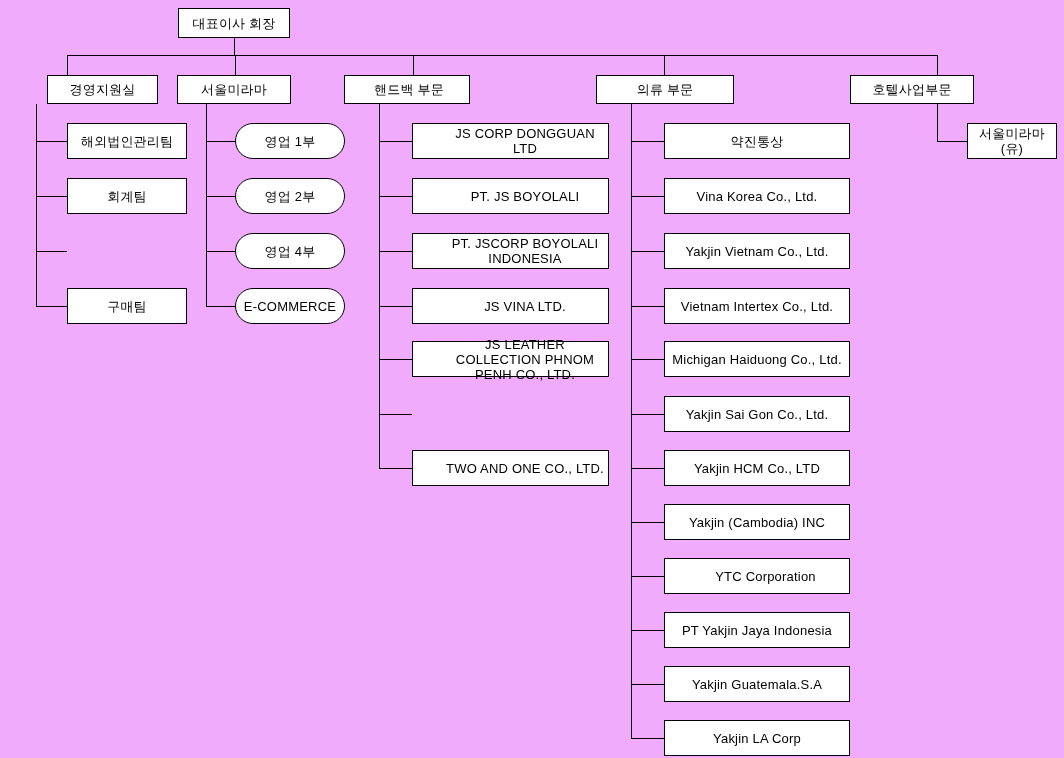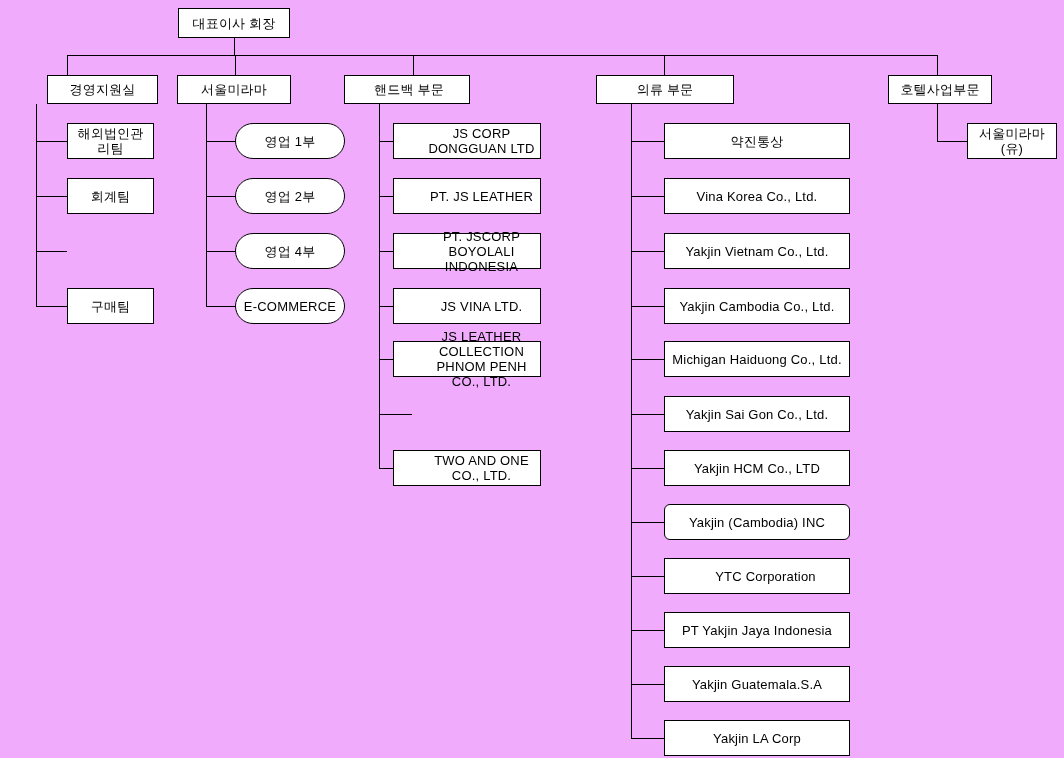--- a/index.html
+++ b/index.html
@@ -36,34 +36,34 @@
     text-align: center;
     font-size: 13px;
     line-height: 15px;
     padding: 1px 3px;
     white-space: normal;
     letter-spacing: 0.2px;
   }
   .lvl2 { top: 75px; height: 29px; }
   .unit { height: 36px; }
   
-  .c-mgmt  { left: 67px;  width: 87px; }
+  .c-mgmt  { left: 67px;  width: 120px; }
   .c-sales { left: 235px; width: 110px; border-radius: 18px; }
-  .c-bag   { left: 393px; width: 148px; padding-left: 32px; }
+  .c-bag   { left: 412px; width: 197px; padding-left: 32px; }
   .c-clo   { left: 664px; width: 186px; }
   .c-hotel { left: 967px; width: 90px;  }
   
   .r0  { top: 123px; }
   .r1  { top: 178px; }
   .r2  { top: 233px; }
   .r3  { top: 288px; }
   .r4  { top: 341px; }
   .r5  { top: 396px; }
   .r6  { top: 450px; }
-  .r7  { top: 504px; border-radius: 6px; }
+  .r7  { top: 504px; }
   .r8  { top: 558px; padding-left: 20px; }
   .r9  { top: 612px; }
   .r10 { top: 666px; }
   .r11 { top: 720px; }
 </style>
 </head>
 <body>
 
 <div id="stage">
 
@@ -79,42 +79,42 @@
       <path d="M937 104 V141 M937 141 H967"></path>
     </g>
   </svg>
 
   <div class="box" style="left:178px; top:8px; width:112px; height:30px;">대표이사 회장</div>
 
   <div class="box lvl2" style="left:7px; width:111px;margin-left:40px;">경영지원실</div>
   <div class="box lvl2" style="left:177px; width:114px;">서울미라마</div>
   <div class="box lvl2" style="left:344px; width:126px;padding-left:7px;">핸드백 부문</div>
   <div class="box lvl2" style="left:596px; width:138px;">의류 부문</div>
-  <div class="box lvl2" style="left:888px; width:104px;">호텔사업부문</div>
+  <div class="box lvl2" style="left:850px; width:124px;">호텔사업부문</div>
 
   <div class="box unit c-mgmt r0">해외법인관리팀</div>
   <div class="box unit c-mgmt r1">회계팀</div>
   <div class="box unit c-mgmt r3">구매팀</div>
 
   <div class="box unit c-sales r0">영업 1부</div>
   <div class="box unit c-sales r1">영업 2부</div>
   <div class="box unit c-sales r2">영업 4부</div>
   <div class="box unit c-sales r3">E-COMMERCE</div>
 
   <div class="box unit c-bag r0">JS CORP DONGGUAN LTD</div>
-  <div class="box unit c-bag r1">PT. JS LEATHER</div>
+  <div class="box unit c-bag r1">PT. JS BOYOLALI</div>
   <div class="box unit c-bag r2">PT. JSCORP BOYOLALI INDONESIA</div>
   <div class="box unit c-bag r3">JS VINA LTD.</div>
   <div class="box unit c-bag r4">JS LEATHER COLLECTION PHNOM PENH CO., LTD.</div>
   <div class="box unit c-bag r6">TWO AND ONE CO., LTD.</div>
 
   <div class="box unit c-clo r0">약진통상</div>
   <div class="box unit c-clo r1">Vina Korea Co., Ltd.</div>
   <div class="box unit c-clo r2">Yakjin Vietnam Co., Ltd.</div>
-  <div class="box unit c-clo r3">Yakjin Cambodia Co., Ltd.</div>
+  <div class="box unit c-clo r3">Vietnam Intertex Co., Ltd.</div>
   <div class="box unit c-clo r4">Michigan Haiduong Co., Ltd.</div>
   <div class="box unit c-clo r5">Yakjin Sai Gon Co., Ltd.</div>
   <div class="box unit c-clo r6">Yakjin HCM Co., LTD</div>
   <div class="box unit c-clo r7">Yakjin (Cambodia) INC</div>
   <div class="box unit c-clo r8">YTC Corporation</div>
   <div class="box unit c-clo r9">PT Yakjin Jaya Indonesia</div>
   <div class="box unit c-clo r10">Yakjin Guatemala.S.A</div>
   <div class="box unit c-clo r11">Yakjin LA Corp</div>
 
   <div class="box unit c-hotel r0">서울미라마(유)</div>

